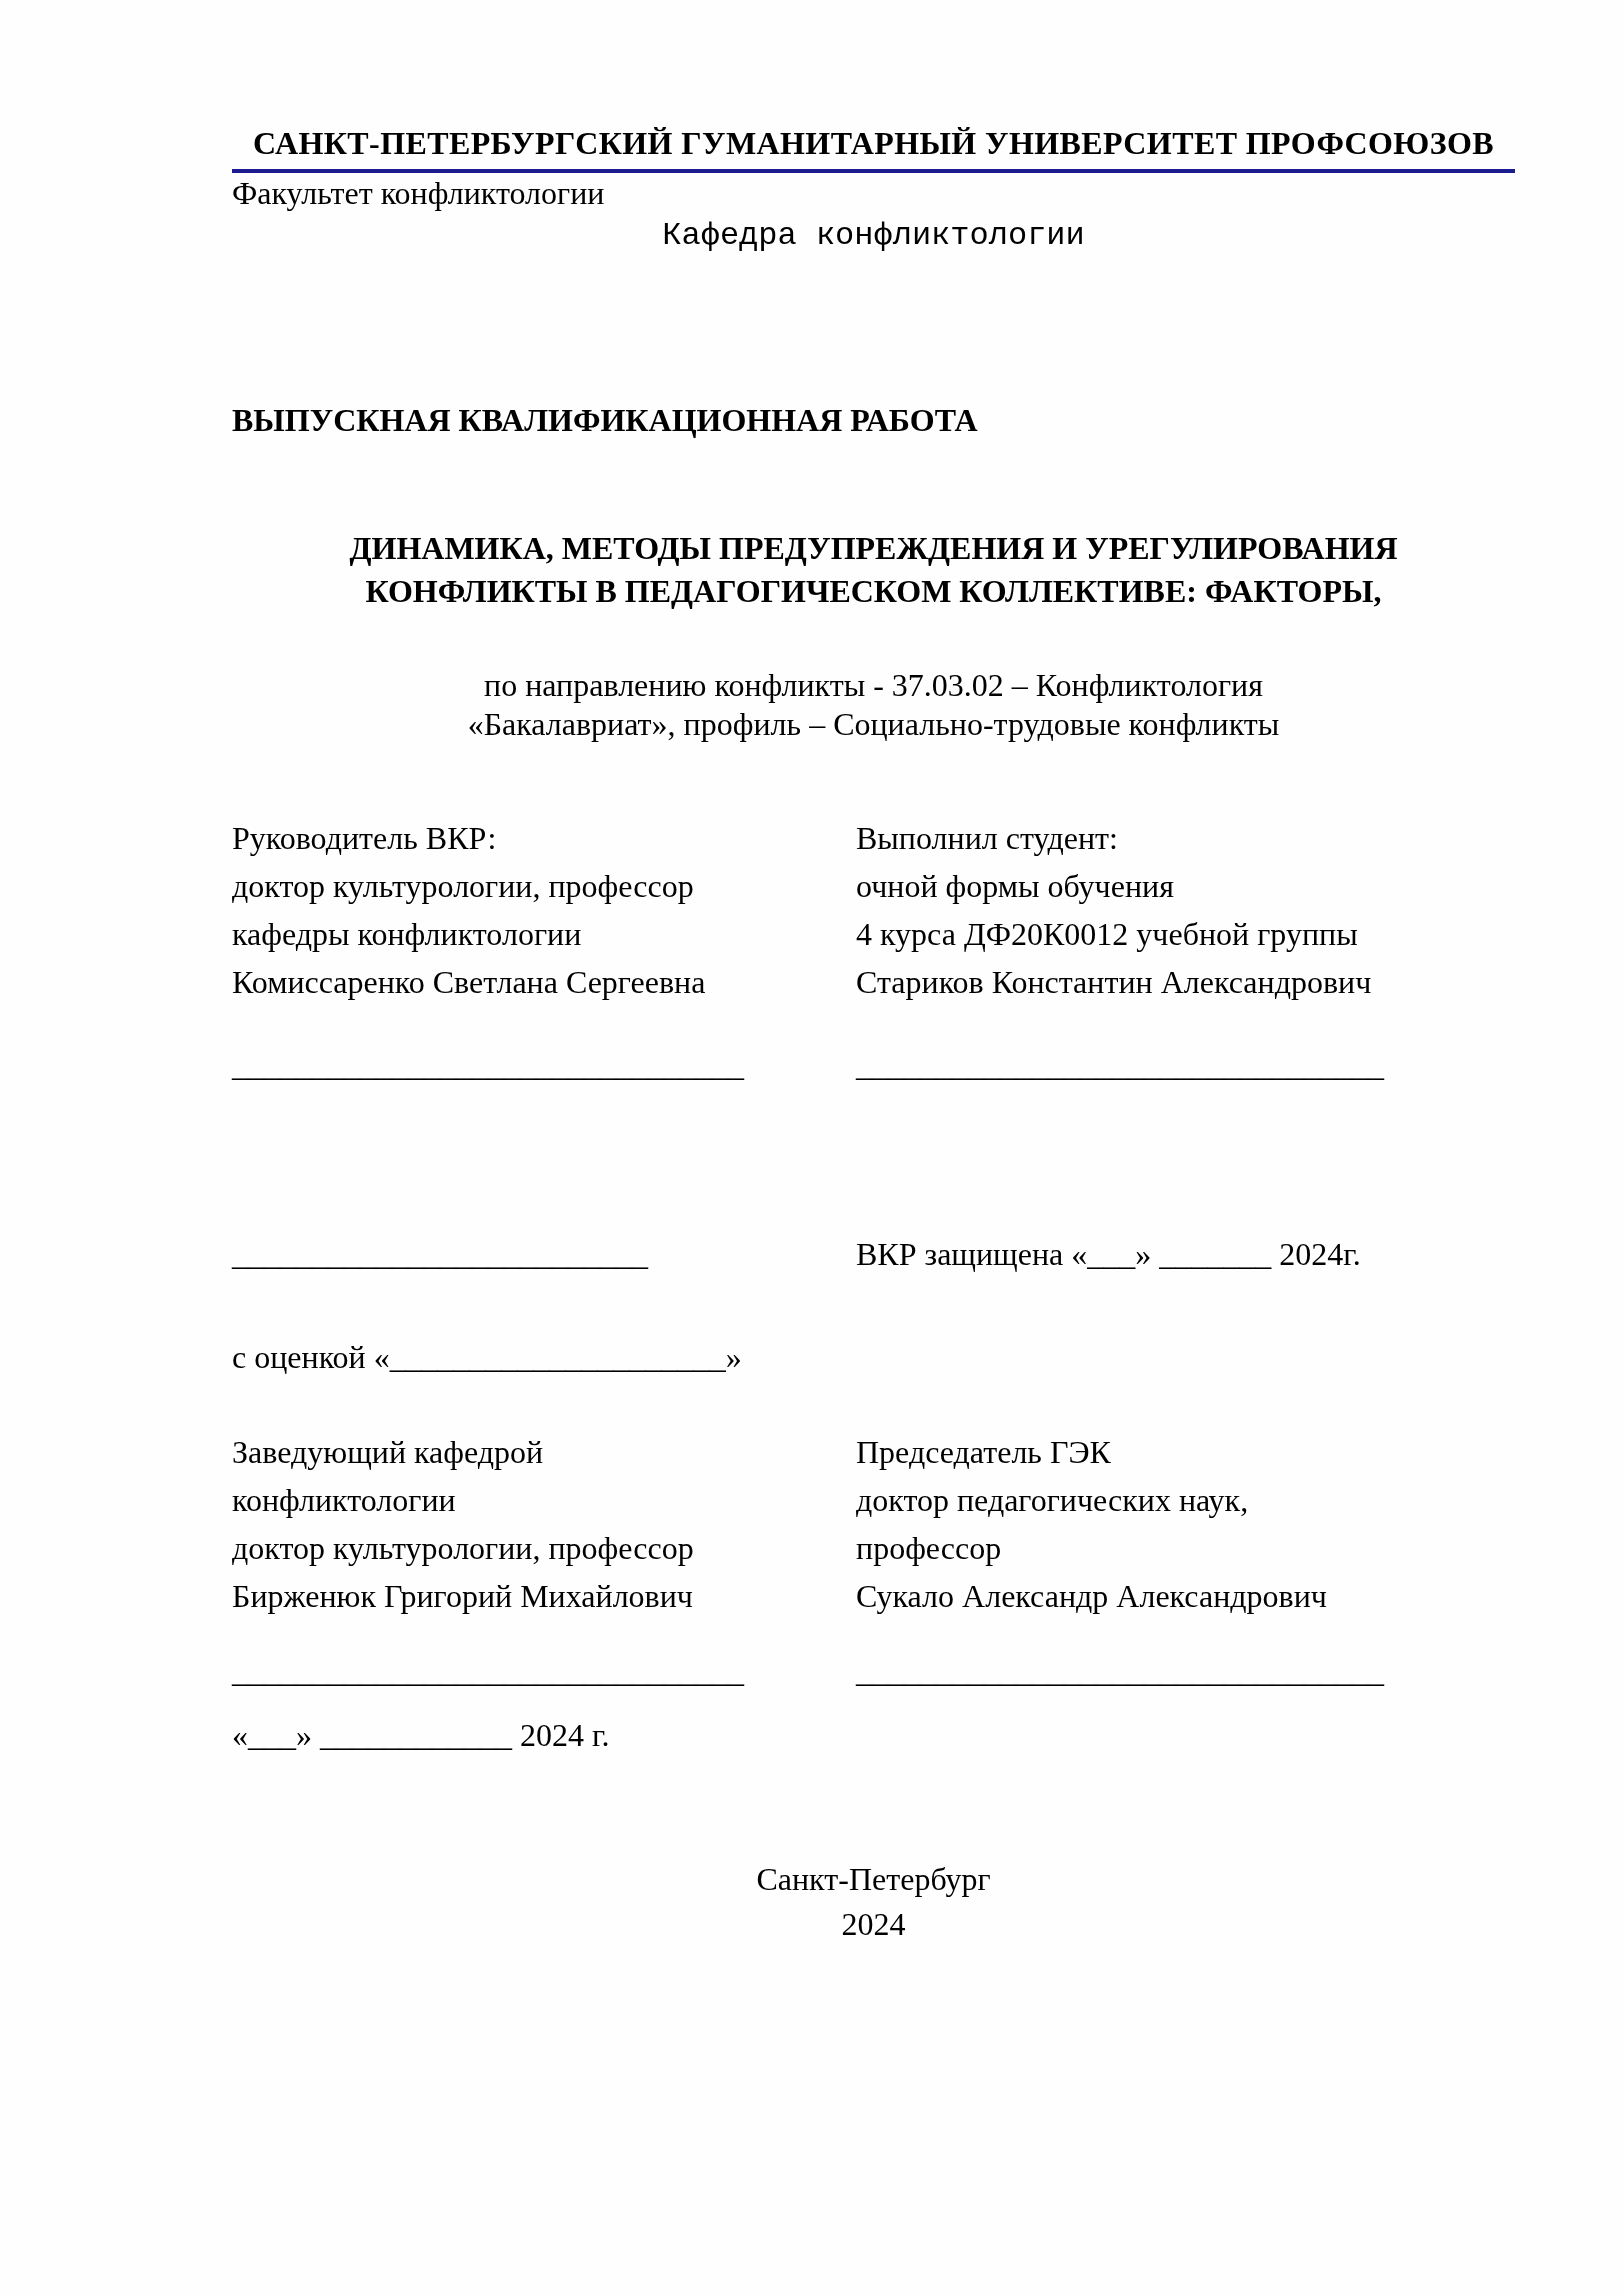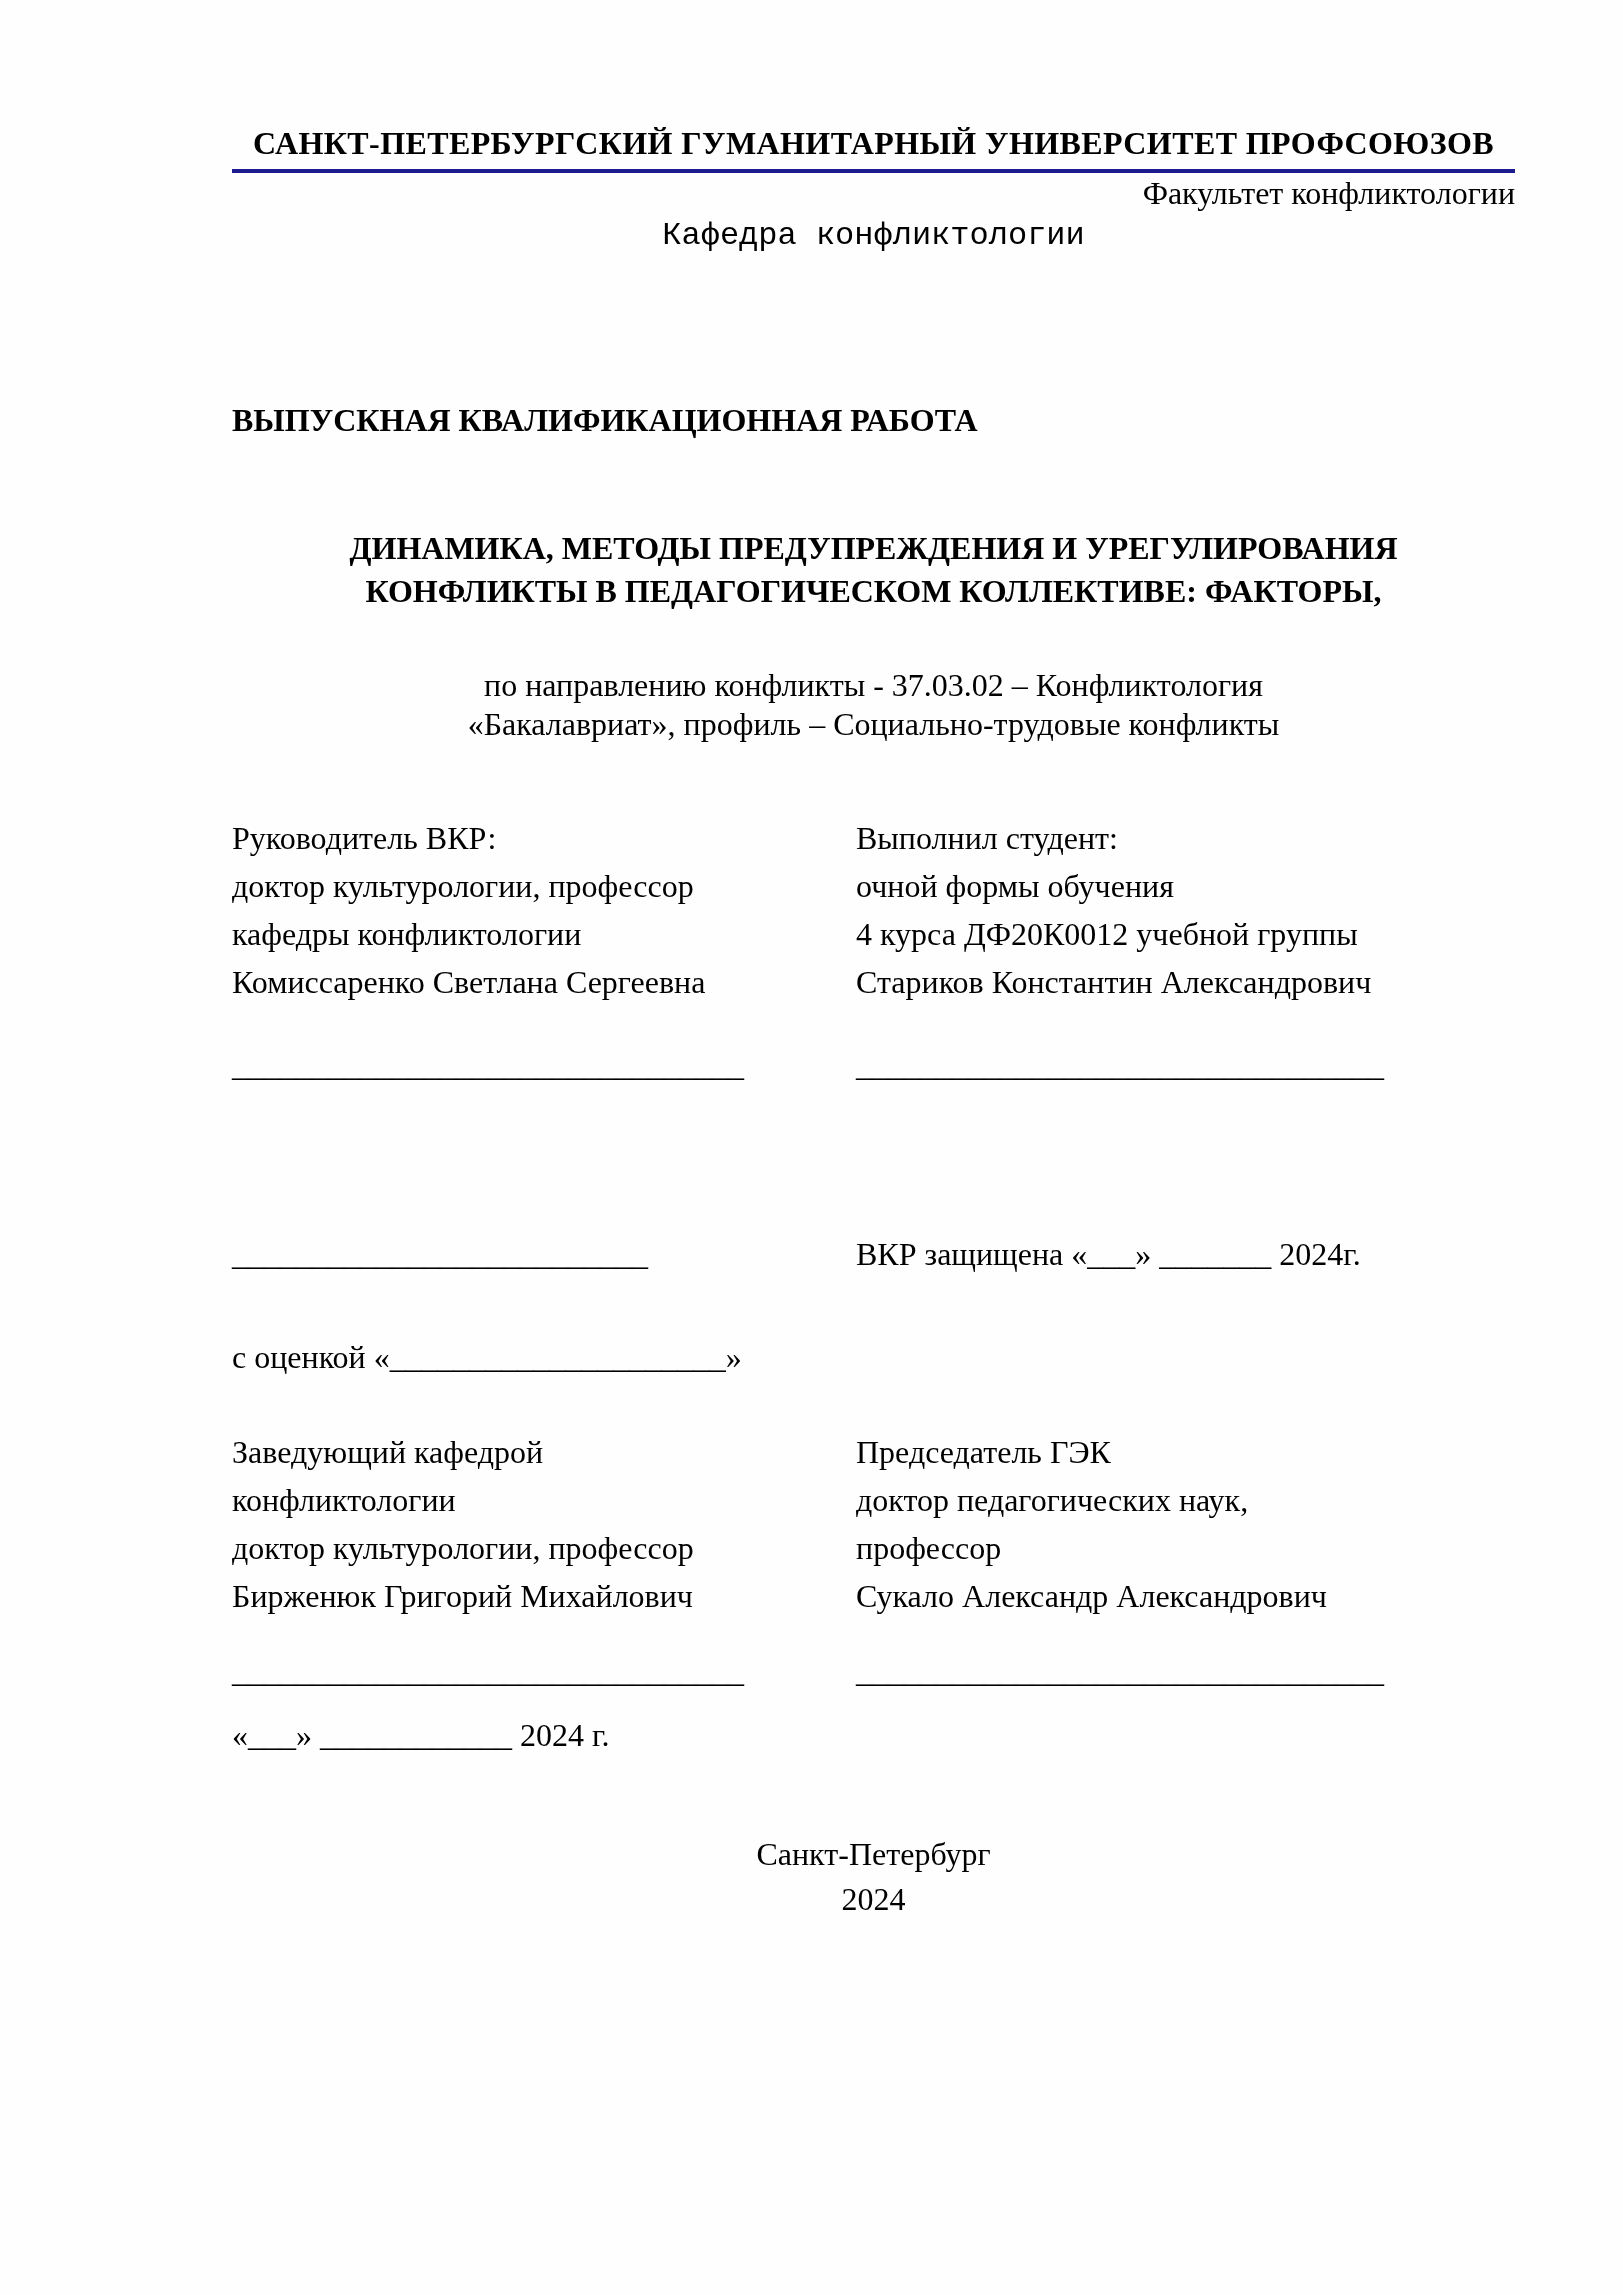--- a/index.html
+++ b/index.html
@@ -31,21 +31,21 @@
     font-weight: bold;
     letter-spacing: 0.4px;
   }
   .rule {
     margin-top: 6.3px;
     border-top: 4.7px solid var(--accent, #1b1b8f);
     height: 0;
   }
   .faculty {
     margin-top: 1.6px;
-    text-align: right;
+    text-align: left;
   }
   .dept {
     margin-top: 4.7px;
     text-align: center;
     font-family: Liberation Mono, monospace;
   }
   .work-type {
     margin-top: 145px;
     text-align: left;
     font-weight: bold;
@@ -85,21 +85,21 @@
     white-space: nowrap;
   }
   .cols2 { margin-top: 47px; }
   .sigrow2 { margin-top: 27.5px; }
   .approval-date {
     margin-top: 15.7px;
     line-height: 1.5;
     white-space: nowrap;
   }
   .footer {
-    margin-top: 73px;
+    margin-top: 98px;
     text-align: center;
     line-height: 1.4;
   }
 </style>
 </head>
 <body>
 
 <div class="page">
   <div class="content">
 

